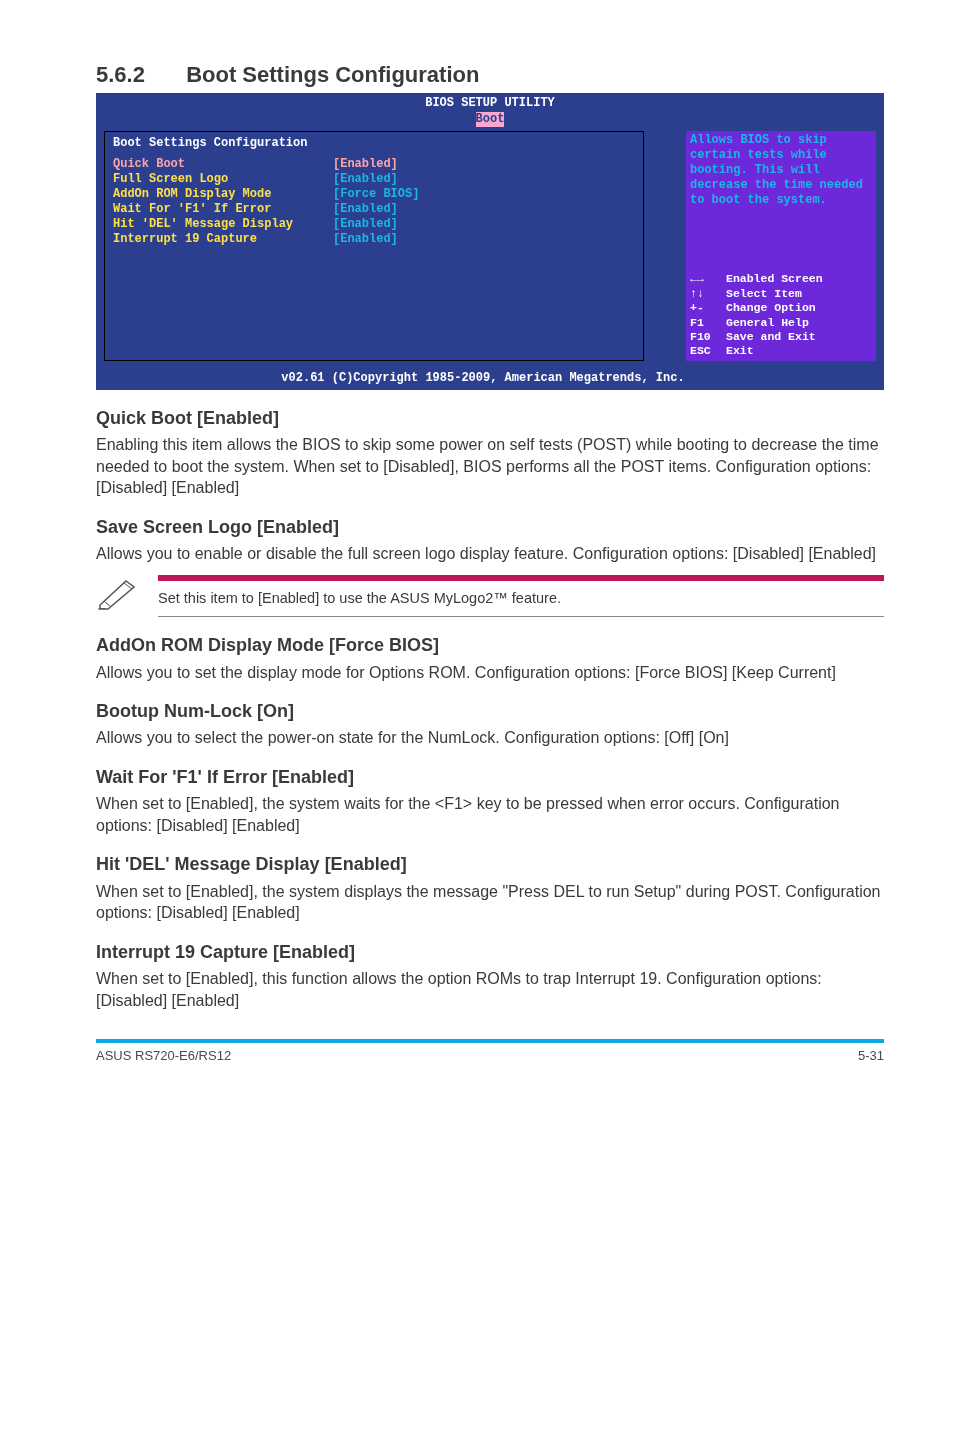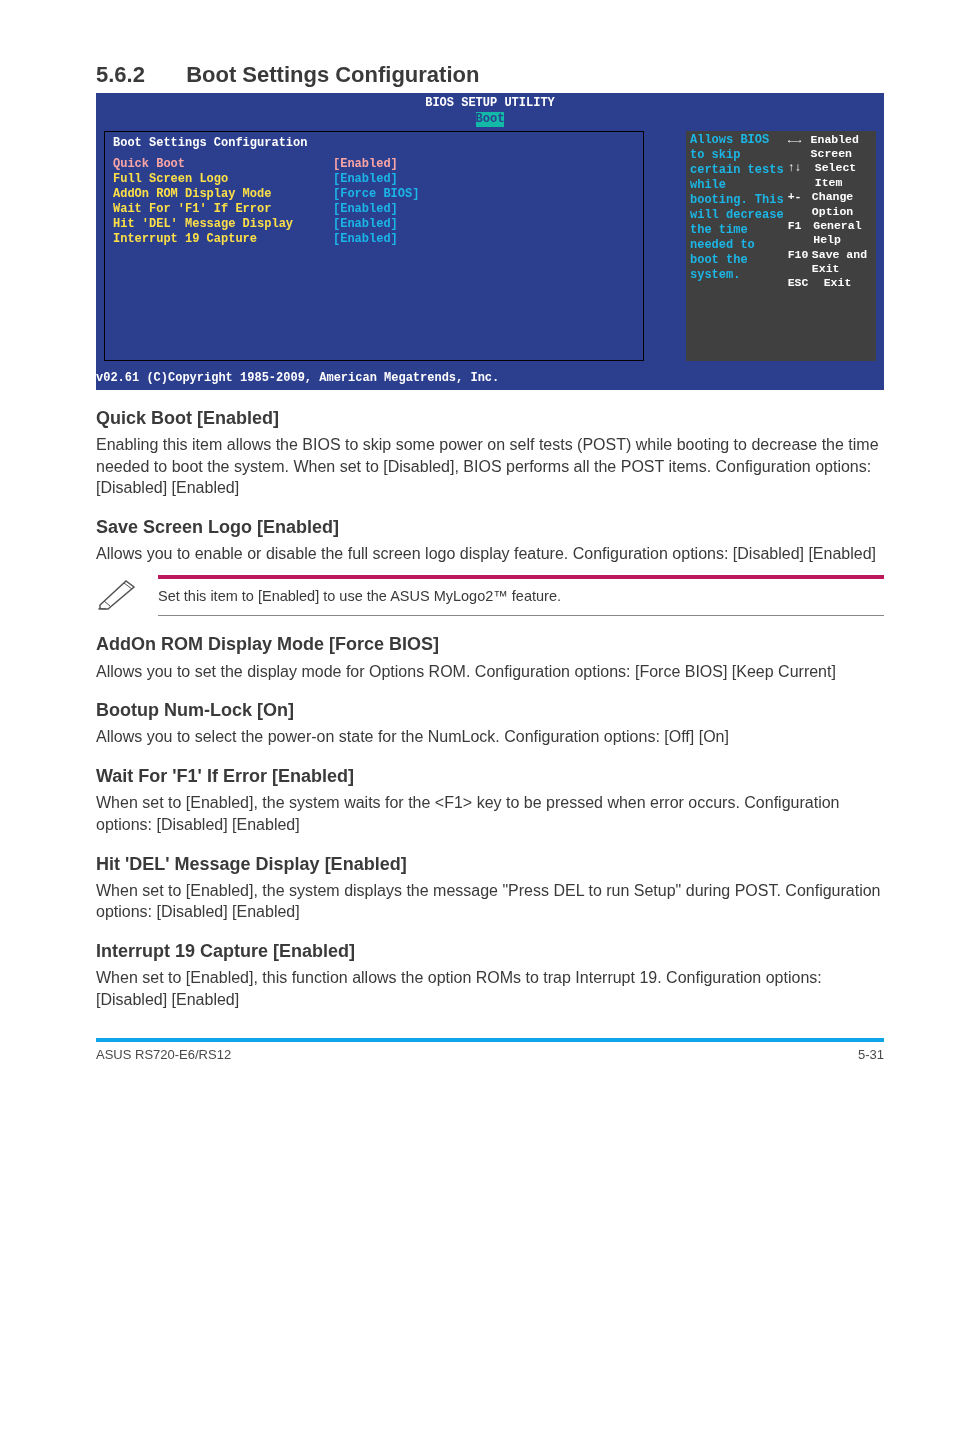--- a/index.html
+++ b/index.html
@@ -25,54 +25,54 @@
     color: #fff;
     font-family: "Courier New", monospace;
     font-size: 12px;
     font-weight: bold;
     line-height: 1.25;
     margin-bottom: 10px;
   }
   .bios-title-row { text-align: center; padding: 3px 0 0 0; }
   .bios-title-text { color: #fff; letter-spacing: 0; }
   .bios-tab {
-    background: #14b8a6;
+    background: #f9a8d4;
     color: #2c3f8f;
     padding: 0 0;
     display: inline-block;
     margin-top: 1px;
   }
   .bios-body { display: flex; padding: 4px 8px 8px 8px; gap: 8px; }
   .bios-left {
     flex: 1;
     border: 1px solid #000;
     background: #2c3f8f;
     padding: 4px 8px 40px 8px;
     min-height: 230px;
   }
   .bios-left-header { color: #fff; margin-bottom: 6px; }
   .bios-row { display: flex; }
   .bios-label { color: #fde047; width: 220px; }
   .bios-value { color: #1bb6e6; }
   .bios-label.sel, .bios-value.sel { color: #fca5a5; }
   .bios-right {
     width: 190px;
-    background: #404040;
+    background: #6d28d9;
     padding: 2px 4px;
     display: flex;
-    flex-direction: row;
+    flex-direction: column;
     justify-content: space-between;
     margin-left: 34px;
   }
   .bios-help { color: #1bb6e6; }
   .bios-keys { color: #fff; font-size: 11.5px; }
   .bios-keys .krow { display: flex; }
   .bios-keys .kl { width: 36px; }
   .bios-footer {
-    text-align: left;
+    text-align: center;
     color: #fff;
     padding: 2px 14px 4px 0;
     font-size: 12px;
   }
   h3 {
     font-size: 18px;
     font-weight: bold;
     color: #3a3a3a;
     margin-top: 16px;
     margin-bottom: 4px;
@@ -80,21 +80,21 @@
   p.body { color: #3a3a3a; font-size: 16px; }
   .note-block {
     display: flex;
     align-items: center;
     gap: 16px;
     margin: 10px 0 6px 0;
   }
   .note-icon { width: 46px; flex-shrink: 0; }
   .note-icon svg { width: 46px; height: 36px; }
   .note-text {
-    border-top: 4px solid #be185d;
+    border-top: 6px solid #be185d;
     border-bottom: 1px solid #888;
     padding: 8px 0;
     font-size: 14.5px;
     color: #3a3a3a;
     flex: 1;
   }
   .footer-row {
     display: flex;
     justify-content: space-between;
     align-items: center;

